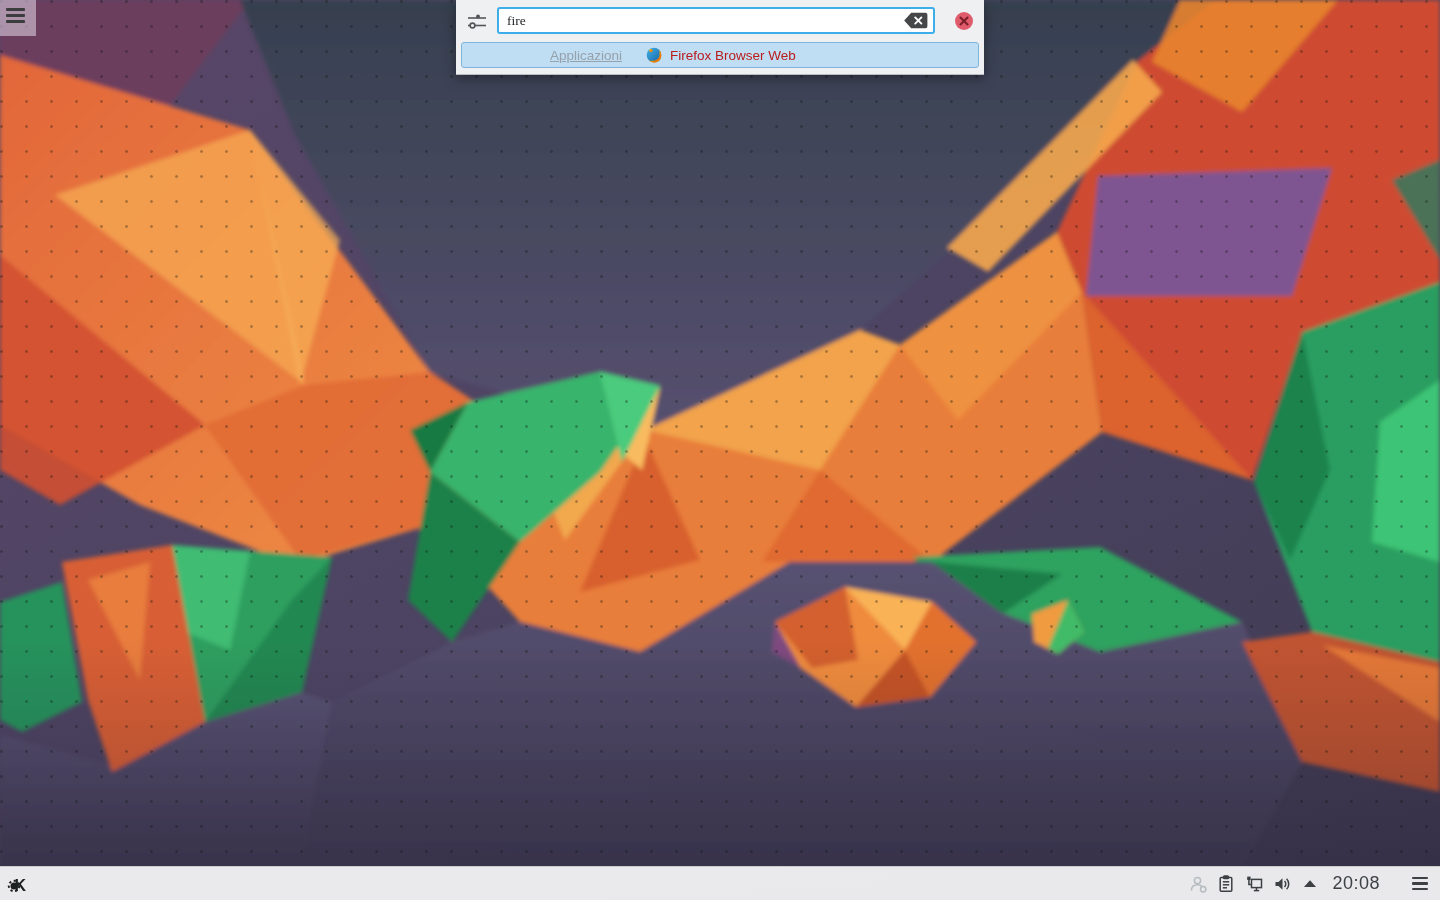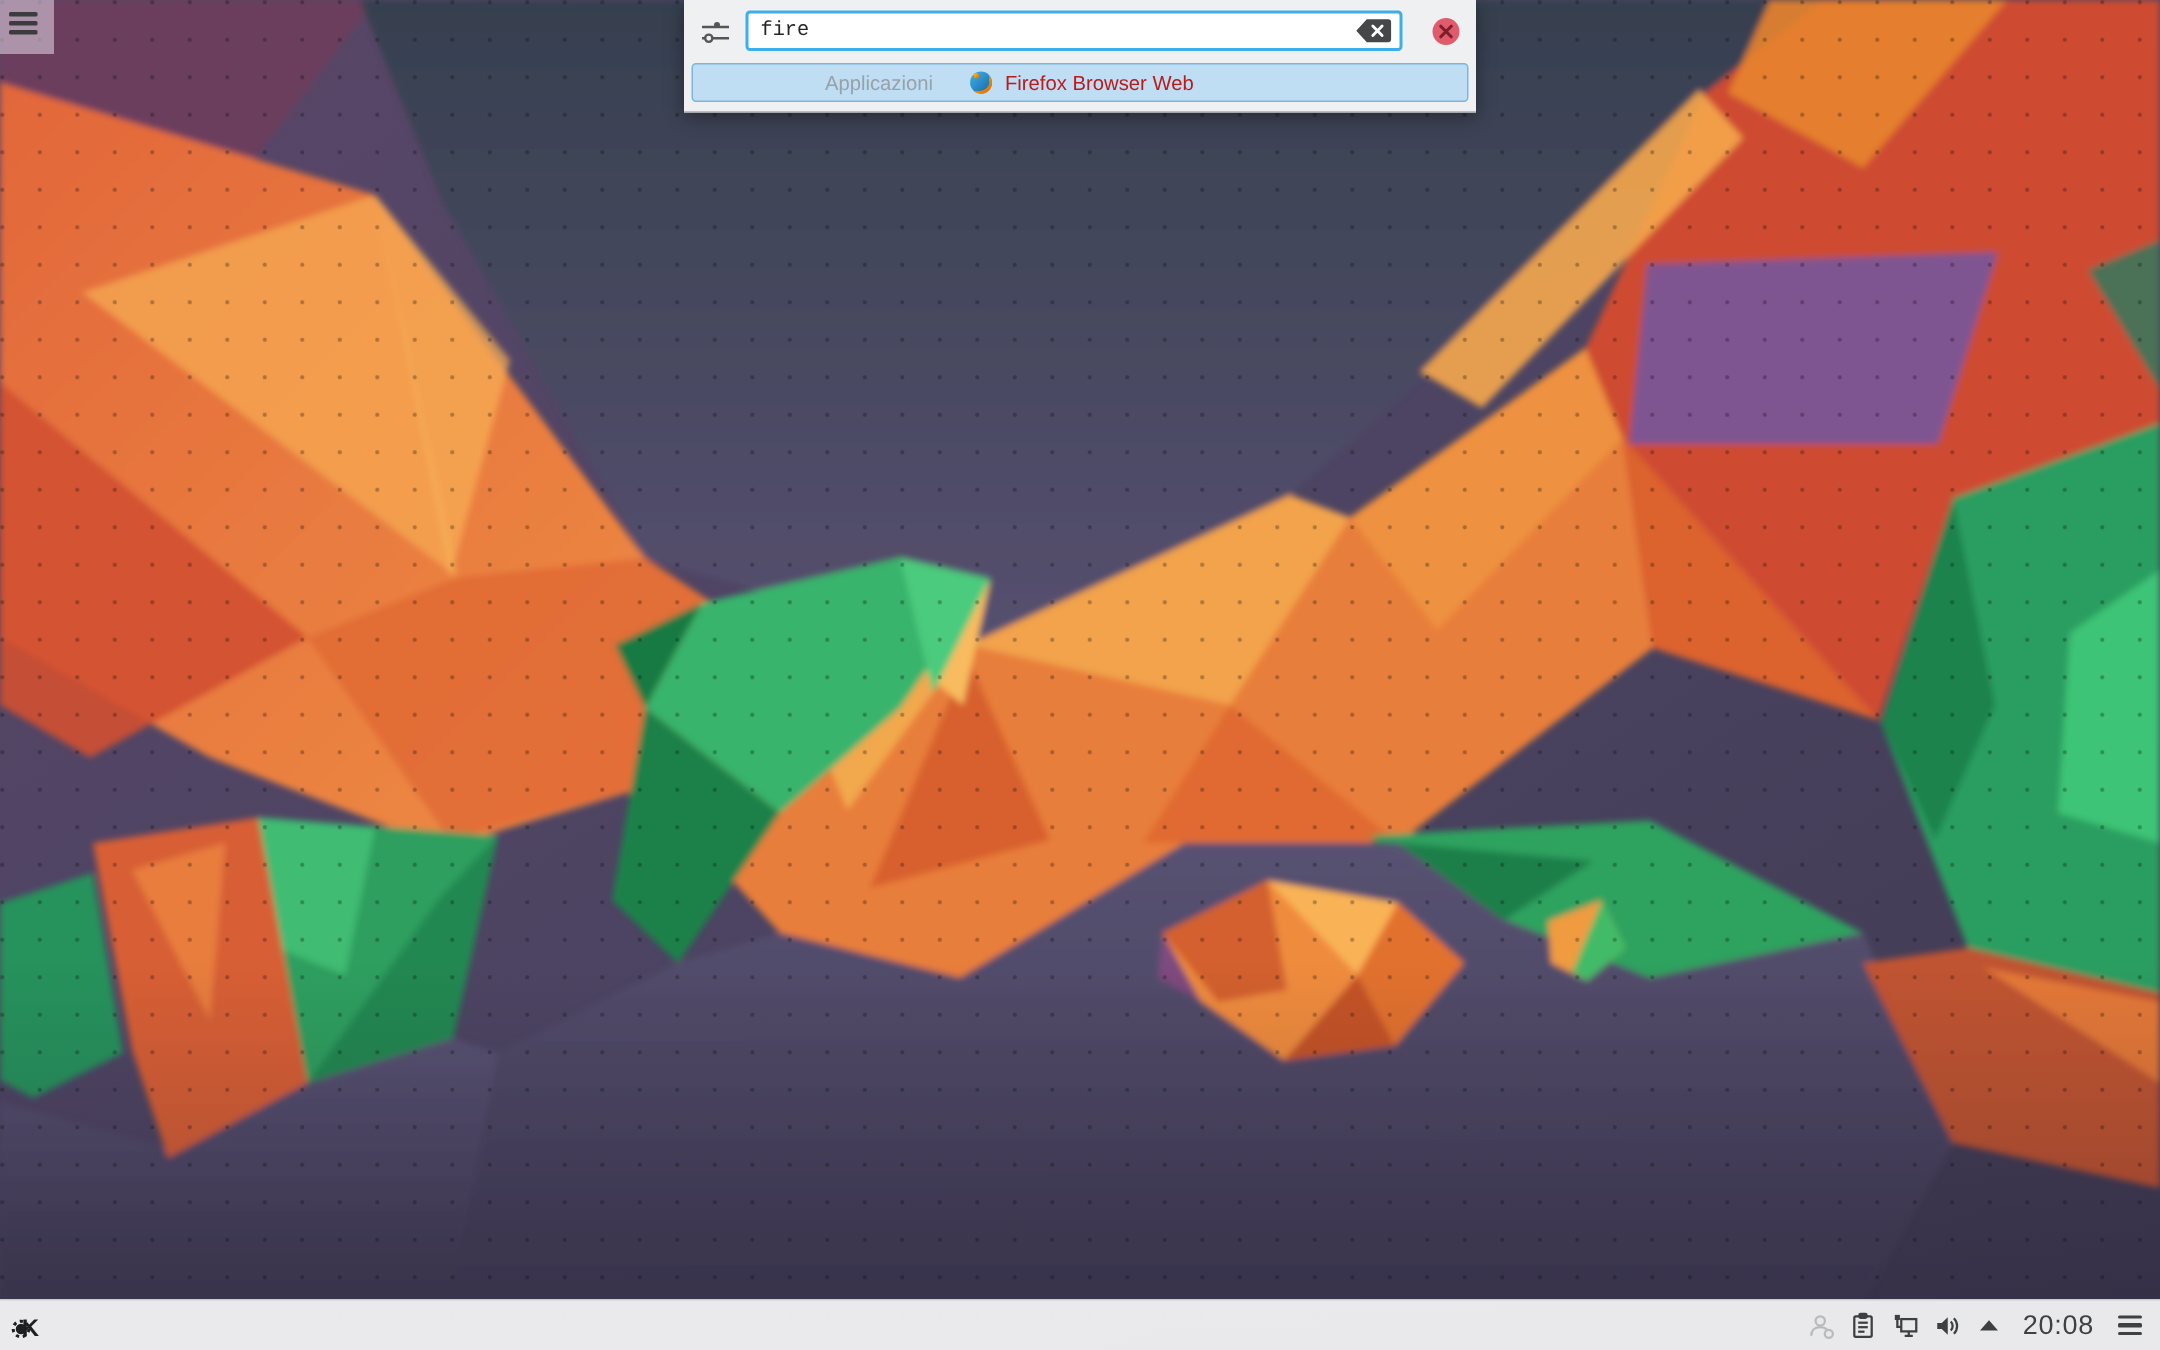--- a/index.html
+++ b/index.html
@@ -16,42 +16,42 @@
   .toolbox .tb-lines{margin:8px 0 0 6px;}
   .tb-lines div{width:19px;height:3px;background:#3b3c3e;margin-bottom:3px;border-radius:1px;}
 
   
   .krunner{position:absolute;left:456px;top:0;width:528px;height:74px;z-index:3;
     background:#eff0f1;border-bottom:1px solid #b9bdc1;
     box-shadow:0 3px 12px rgba(0,0,0,0.38);}
   .kr-settings{position:absolute;left:10px;top:11px;width:22px;height:22px;cursor:pointer;}
   .kr-input{position:absolute;left:41px;top:7px;width:438px;height:27px;box-sizing:border-box;
     border:2px solid #3daee9;border-radius:3px;background:#ffffff;
-    font-family:Liberation Mono, monospace;font-size:13.5px;color:#232629;
+    font-family:Liberation Serif, serif;font-size:13.5px;color:#232629;
     padding:0 30px 0 8px;outline:none;}
   .kr-clear{position:absolute;left:447px;top:12px;width:26px;height:17px;cursor:pointer;}
   .kr-close{position:absolute;left:499px;top:12px;width:18px;height:18px;border-radius:50%;
     background:#e05c6c;display:flex;align-items:center;justify-content:center;cursor:pointer;}
   .kr-result{position:absolute;left:5px;top:42px;width:518px;height:26px;box-sizing:border-box;
     background:#bfddf3;border:1px solid #7fb5dc;border-radius:3px;
     display:flex;align-items:center;cursor:pointer;}
-  .kr-cat{width:160px;text-align:right;font-size:13.5px;color:#97a1aa;flex:0 0 auto;}
+  .kr-cat{width:160px;text-align:right;font-size:13.5px;color:#97a1aa;flex:0 0 auto;text-decoration:underline;}
   .kr-ficon{margin-left:24px;width:16px;height:16px;flex:0 0 auto;}
   .kr-label{margin-left:8px;font-size:13.5px;color:#b91c1c;}
 
   
   .panel{position:absolute;left:0;bottom:0;width:1440px;height:34px;z-index:4;
     background:rgba(239,240,241,0.97);border-top:1px solid rgba(0,0,0,0.12);
     display:flex;align-items:center;box-sizing:border-box;}
   .launcher{width:26px;height:26px;margin-left:5px;display:flex;align-items:center;
     justify-content:center;cursor:pointer;}
   .spacer{flex:1;}
   .tray-icon{width:20px;height:20px;margin:0 4px;cursor:pointer;display:flex;
     align-items:center;justify-content:center;}
-  .clock{font-size:18px;color:#3d4144;margin:0 6px 0 8px;cursor:pointer;letter-spacing:0.5px;}
+  .clock{font-size:18px;color:#3d4144;margin:0 22px 0 8px;cursor:pointer;letter-spacing:0.5px;}
   .panel-burger{width:20px;height:20px;margin:0 10px 0 8px;cursor:pointer;
     display:flex;flex-direction:column;justify-content:center;}
   .panel-burger div{width:16px;height:2.4px;background:#3d4144;margin:1.6px auto;border-radius:1px;}
 </style>
 </head>
 <body>
 
 <div class="desktop">
 
   <svg class="wallpaper" viewBox="0 0 1440 900" preserveAspectRatio="none">

